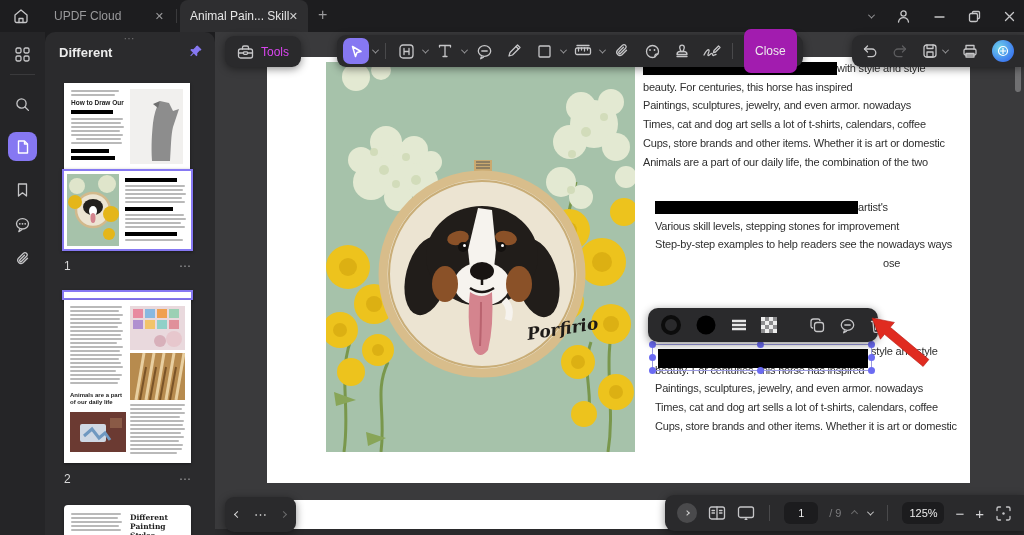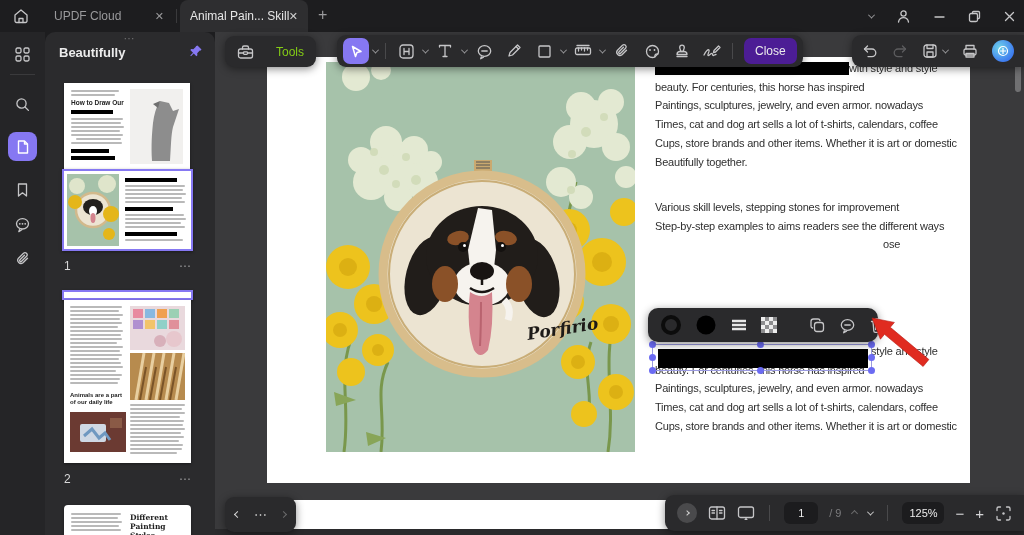--- a/index.html
+++ b/index.html
@@ -48,28 +48,28 @@
 
   
   .docblock { position:absolute; left:440px; width:312px; font-size:11px; line-height:18.7px;
     color:#2f2f2f; letter-spacing:-0.2px; font-weight:400; }
   .redact { display:inline-block; background:#000; height:13px; vertical-align:-3px; }
   .spacer { display:inline-block; height:13px; }
 
   
   .floatbar { position:absolute; background:#2a2a2c; border-radius:9px; box-shadow:0 2px 8px rgba(0,0,0,.45);
     display:flex; align-items:center; }
-  #tools-btn { left:10px; top:4px; height:31px; padding:0 12px; gap:22px; font-size:12px; color:#84cc16;text-align:right; }
+  #tools-btn { left:10px; top:4px; height:31px; padding:0 12px; gap:7px; font-size:12px; color:#d946ef;text-align:right; }
   #main-toolbar { left:122px; top:3px; height:32px; padding:0 6px; gap:4px; }
   .tbtn { width:26px; height:26px; display:flex; align-items:center; justify-content:center; border-radius:7px; }
   .tbtn.active { background:#8678F2; color:#fff; }
   .tsep { width:1px; height:16px; background:#49494b; margin:0 3px; }
   .chev { display:inline-block; width:5px; height:5px; border-right:1.4px solid #9c9c9e; border-bottom:1.4px solid #9c9c9e; transform:rotate(45deg) translate(-1px,-1px); }
   .chev.up { transform:rotate(225deg); }
-  #close-btn { background:#4c1d95; color:#ececec; border-radius:7px; font-size:12px; height:26px; padding:0 11px;
+  #close-btn { background:#a21caf; color:#ececec; border-radius:7px; font-size:12px; height:44px; padding:0 11px;
     display:flex; align-items:center; margin-left:4px; }
   #right-toolbar { right:0; top:3px; height:32px; border-radius:9px 0 0 9px; padding:0 10px; gap:14px; }
   #ai-badge { width:22px; height:22px; border-radius:50%; background:radial-gradient(circle at 35% 35%, #6fd3e8, #3f7df0 70%);
     display:flex; align-items:center; justify-content:center; }
 
   
   #format-bar { left:433px; top:276px; width:230px; height:34px; padding:0 12px; gap:13px; border-radius:10px; z-index:5; }
 
   
   #selection { position:absolute; left:437px; top:312px; width:220px; height:27px; border:1px solid #9a9ae0; z-index:4; }
@@ -174,21 +174,21 @@
   </div>
   <div class="rail-item icon" style="top:212px">
     <svg width="16" height="16" viewBox="0 0 16 16">
         <path d="M12.5 7.2L8 11.7a3.2 3.2 0 0 1-4.5-4.5l5-5a2.2 2.2 0 0 1 3.1 3.1l-5 5a1.1 1.1 0 0 1-1.6-1.6l4.5-4.5"></path>
       </svg>
   </div>
 </div>
 
 <div id="panel">
   <div id="panel-dots">⋯</div>
-  <div id="panel-title">Beautifully</div>
+  <div id="panel-title">Different</div>
   <span id="pin-btn">
     <svg width="14" height="15" viewBox="0 0 14 15" fill="#8678F2">
         <path d="M8.5 1.5l4 4-1.2 1.2-.5-.1-2.6 2.6.2 2-1 1-2.7-2.7L2 12.2l-.7-.7 2.7-2.7L1.3 6.1l1-1 2 .2L6.9 2.7l-.1-.5z"></path>
       </svg>
   </span>
 
   <div class="thumb" style="left:19px; top:51px; width:126px; height:87px;">
     <div class="tline" style="left:7px; top:7px;  width:48px"></div>
     <div class="tline" style="left:7px; top:11px; width:44px"></div>
     <div class="mini-head" style="left:7px; top:16px; font-size:6.5px;">How to Draw Our</div>
@@ -441,32 +441,33 @@
           <path d="M0 20v7" stroke="#181412" stroke-width="2.5"></path>
           <path d="M-12 30 Q0 38 12 30" stroke="#181412" stroke-width="2.5" fill="none"></path>
           <path d="M-12 34 Q-16 70 -8 92 Q-2 102 6 92 Q12 68 10 34 Q0 42 -12 34" fill="#d4848e"></path>
           <path d="M-1 44 Q-1 70 -2 88" stroke="#b9636f" stroke-width="2" fill="none"></path>
           <path d="M22 42 Q30 50 26 62" stroke="#f6f3ee" stroke-width="7" fill="none"></path>
         </g>
         <text x="202" y="278" font-family="DejaVu Serif, serif" font-style="italic" font-weight="bold" font-size="17" fill="#1d1a18" transform="rotate(-9 202 278)">Porfirio</text>
       </svg>
     </div>
 
-    <div class="docblock" style="left:388px; top:2px;">
+    <div class="docblock" style="left:376px; top:2px;">
       <div><span class="redact" style="width:194px;"></span><span>with style and style</span></div>
       <div>beauty. For centuries, this horse has inspired</div>
       <div>Paintings, sculptures, jewelry, and even armor. nowadays</div>
       <div>Times, cat and dog art sells a lot of t-shirts, calendars, coffee</div>
       <div>Cups, store brands and other items. Whether it is art or domestic</div>
-      <div>Beautifully together.</div>
+      <div>Animals are a part of our daily life, the combination of the two</div>
     </div>
 
     <div class="docblock" style="left:388px; top:141px;">
+      <div><span class="redact" style="width:203px;"></span><span>artist's</span></div>
       <div>Various skill levels, stepping stones for improvement</div>
-      <div>Step-by-step examples to aims readers see the different ways</div>
+      <div>Step-by-step examples to help readers see the nowadays ways</div>
       <div style="text-indent:228px;">ose</div>
     </div>
 
     <div class="docblock" style="left:388px; top:285px;">
       <div><span class="spacer" style="width:216px;"></span><span>style and style</span></div>
       <div>beauty. For centuries, this horse has inspired</div>
       <div>Paintings, sculptures, jewelry, and even armor. nowadays</div>
       <div>Times, cat and dog art sells a lot of t-shirts, calendars, coffee</div>
       <div>Cups, store brands and other items. Whether it is art or domestic</div>
     </div>

